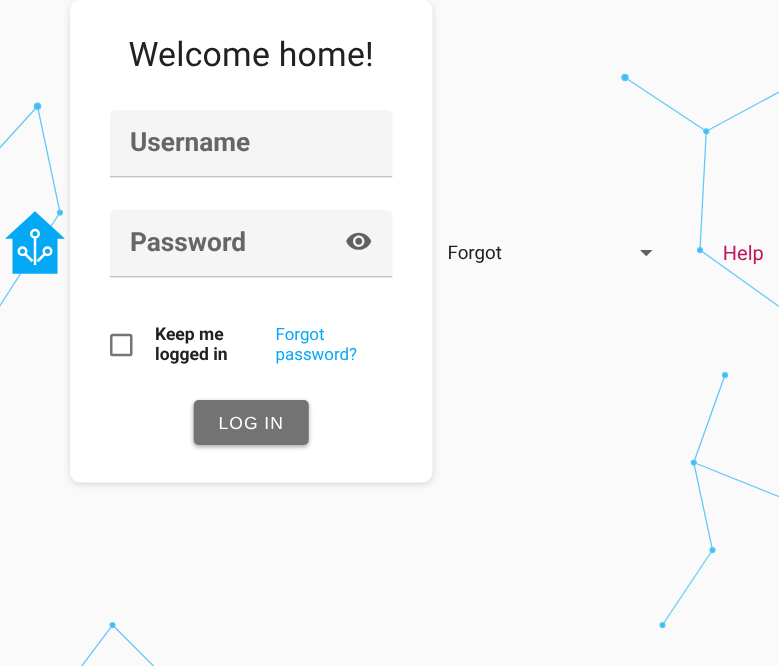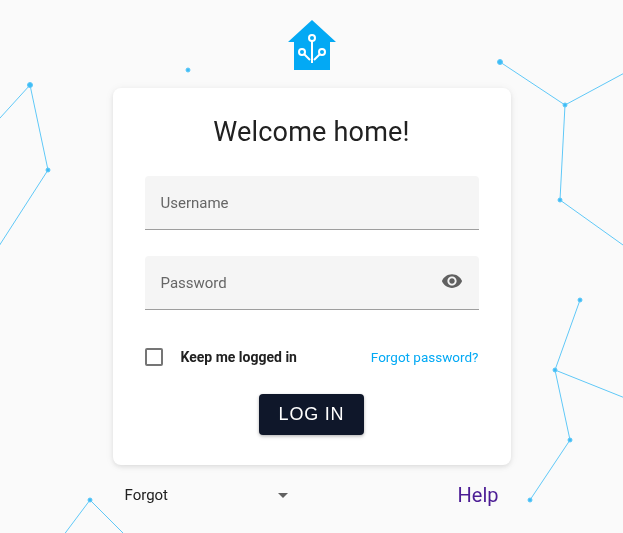--- a/index.html
+++ b/index.html
@@ -16,21 +16,20 @@
       top: 0;
       left: 0;
       width: 623px;
       height: 533px;
       z-index: 0;
     }
     .container {
       position: relative;
       z-index: 1;
       display: flex;
-      flex-direction: column;
       align-items: center;
       width: 100%;
     }
     .logo-wrap {
       margin-top: 18px;
       margin-bottom: 12px;
     }
     .card {
       background: #fff;
       width: 398px;
@@ -55,22 +54,22 @@
       border-bottom: 1px solid #9e9e9e;
       border-radius: 4px 4px 0 0;
       position: relative;
       display: flex;
       align-items: center;
       padding: 0 16px;
       margin-bottom: 26px;
     }
     .field-label {
       color: #666;
-      font-size: 15px;
-      font-weight: 400;
+      font-size: 21px;
+      font-weight: 700;
     }
     .eye-icon {
       position: absolute;
       right: 16px;
       top: 50%;
       transform: translateY(-50%);
       color: #616161;
       cursor: pointer;
     }
     .row {
@@ -100,24 +99,24 @@
       font-size: 14px;
       color: #212121;
     }
     .forgot-link {
       font-size: 13.5px;
       color: #03a9f4;
       text-decoration: none;
       cursor: pointer;
     }
     .login-btn {
-      background: #0f172a;
+      background: #737373;
       color: #fff;
       border: none;
-      font-size: 18px;
+      font-size: 14px;
       font-weight: 500;
       letter-spacing: 0.8px;
       text-transform: uppercase;
       padding: 10px 20px;
       border-radius: 4px;
       cursor: pointer;
       box-shadow: 0 1px 3px rgba(0,0,0,0.2), 0 2px 4px rgba(0,0,0,0.12);
     }
     .footer {
       width: 398px;
@@ -129,22 +128,22 @@
     }
     .lang-select {
       display: flex;
       align-items: center;
       gap: 110px;
       cursor: pointer;
       font-size: 15px;
       color: #212121;
     }
     .help-link {
-      font-size: 20px;
-      color: #4c1d95;
+      font-size: 16px;
+      color: #be185d;
       cursor: pointer;
     }
     .dropdown-arrow {
       width: 0;
       height: 0;
       border-left: 5px solid transparent;
       border-right: 5px solid transparent;
       border-top: 5px solid #616161;
     }
   </style>

